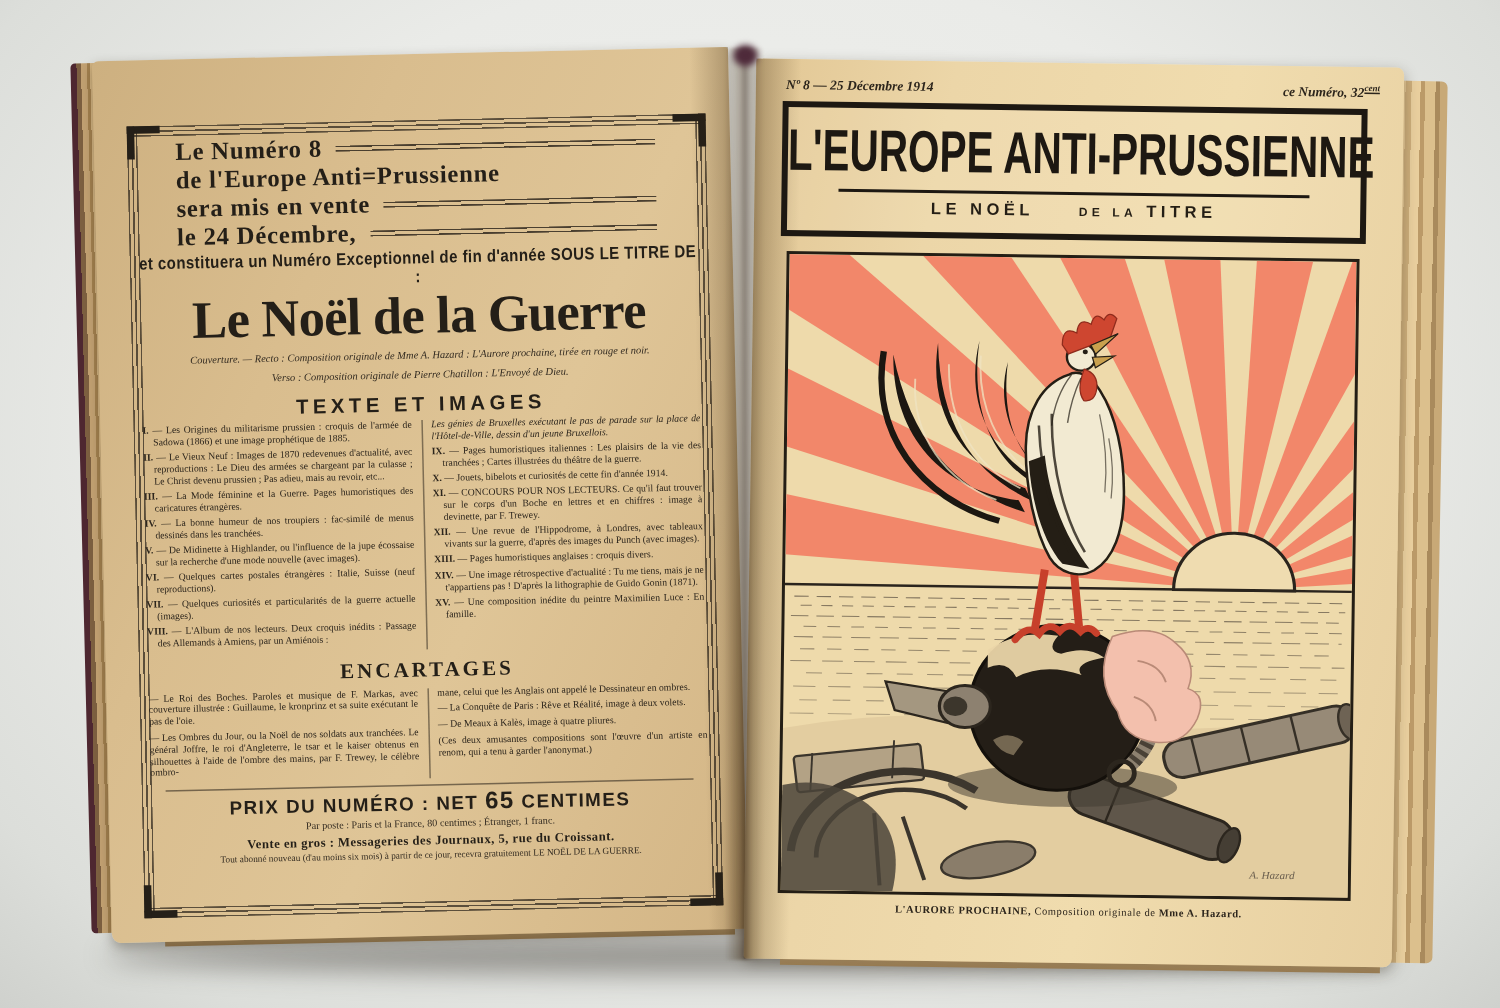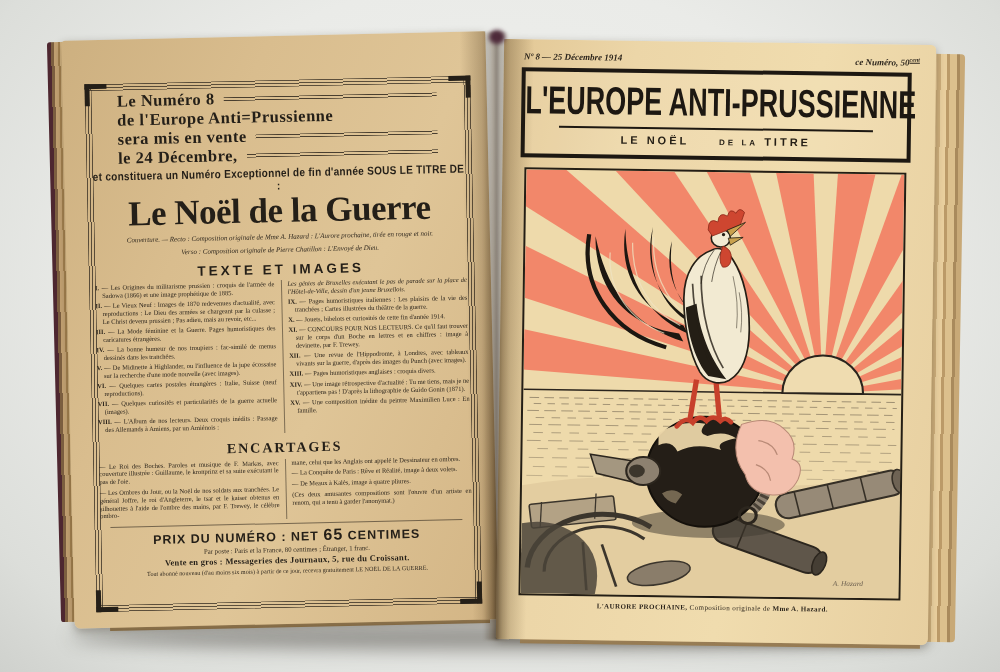--- a/index.html
+++ b/index.html
@@ -187,21 +187,21 @@
       <div class="poste">Par poste : Paris et la France, 80 centimes ; Étranger, 1 franc.</div>
       <div class="vente">Vente en gros : Messageries des Journaux, 5, rue du Croissant.</div>
       <div class="abonne">Tout abonné nouveau (d'au moins six mois) à partir de ce jour, recevra gratuitement LE NOËL DE LA GUERRE.</div>
     </div>
   </div>
 
   <div class="page page-right">
     <div class="rp-header">
       <span>Nº 8 — 25 Décembre 1914</span>
       <span class="rp-price">
-        <span>ce Numéro, 50</span><sup>cent</sup>
+        <span>ce Numéro, 32</span><sup>cent</sup>
       </span>
     </div>
     <div class="title-box">
       <div class="rp-title">L'EUROPE ANTI-PRUSSIENNE</div>
       <div class="rp-title-rule"></div>
       <div class="rp-sub">
         <span>LE NOËL</span>
         <span class="sm">DE LA</span>
         <span>TITRE</span>
       </div>

